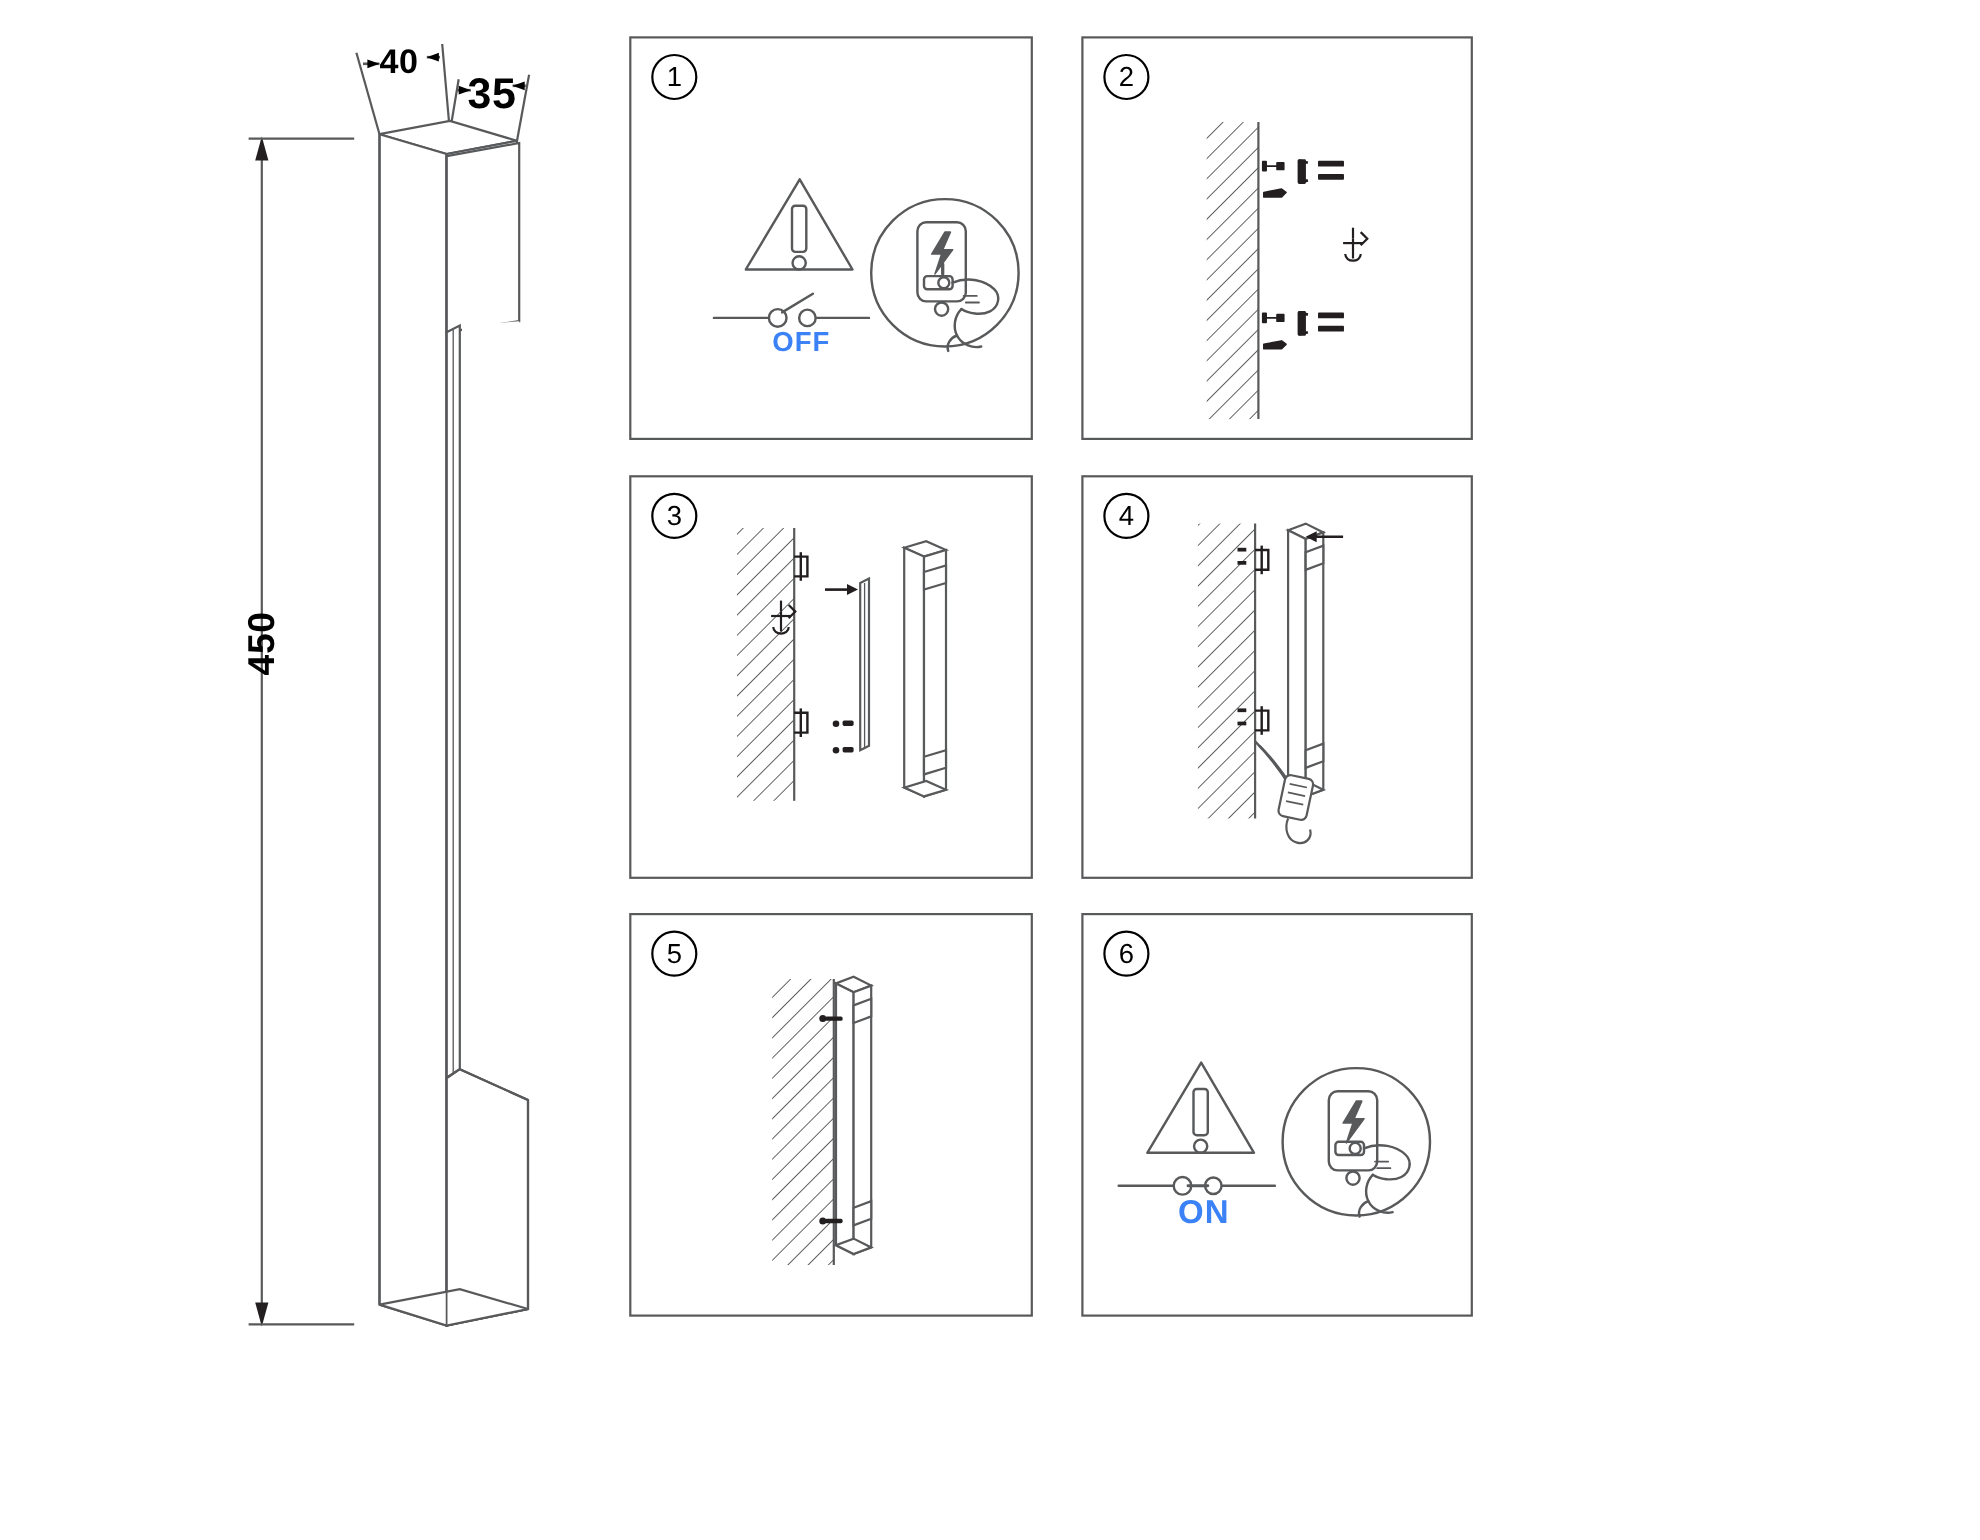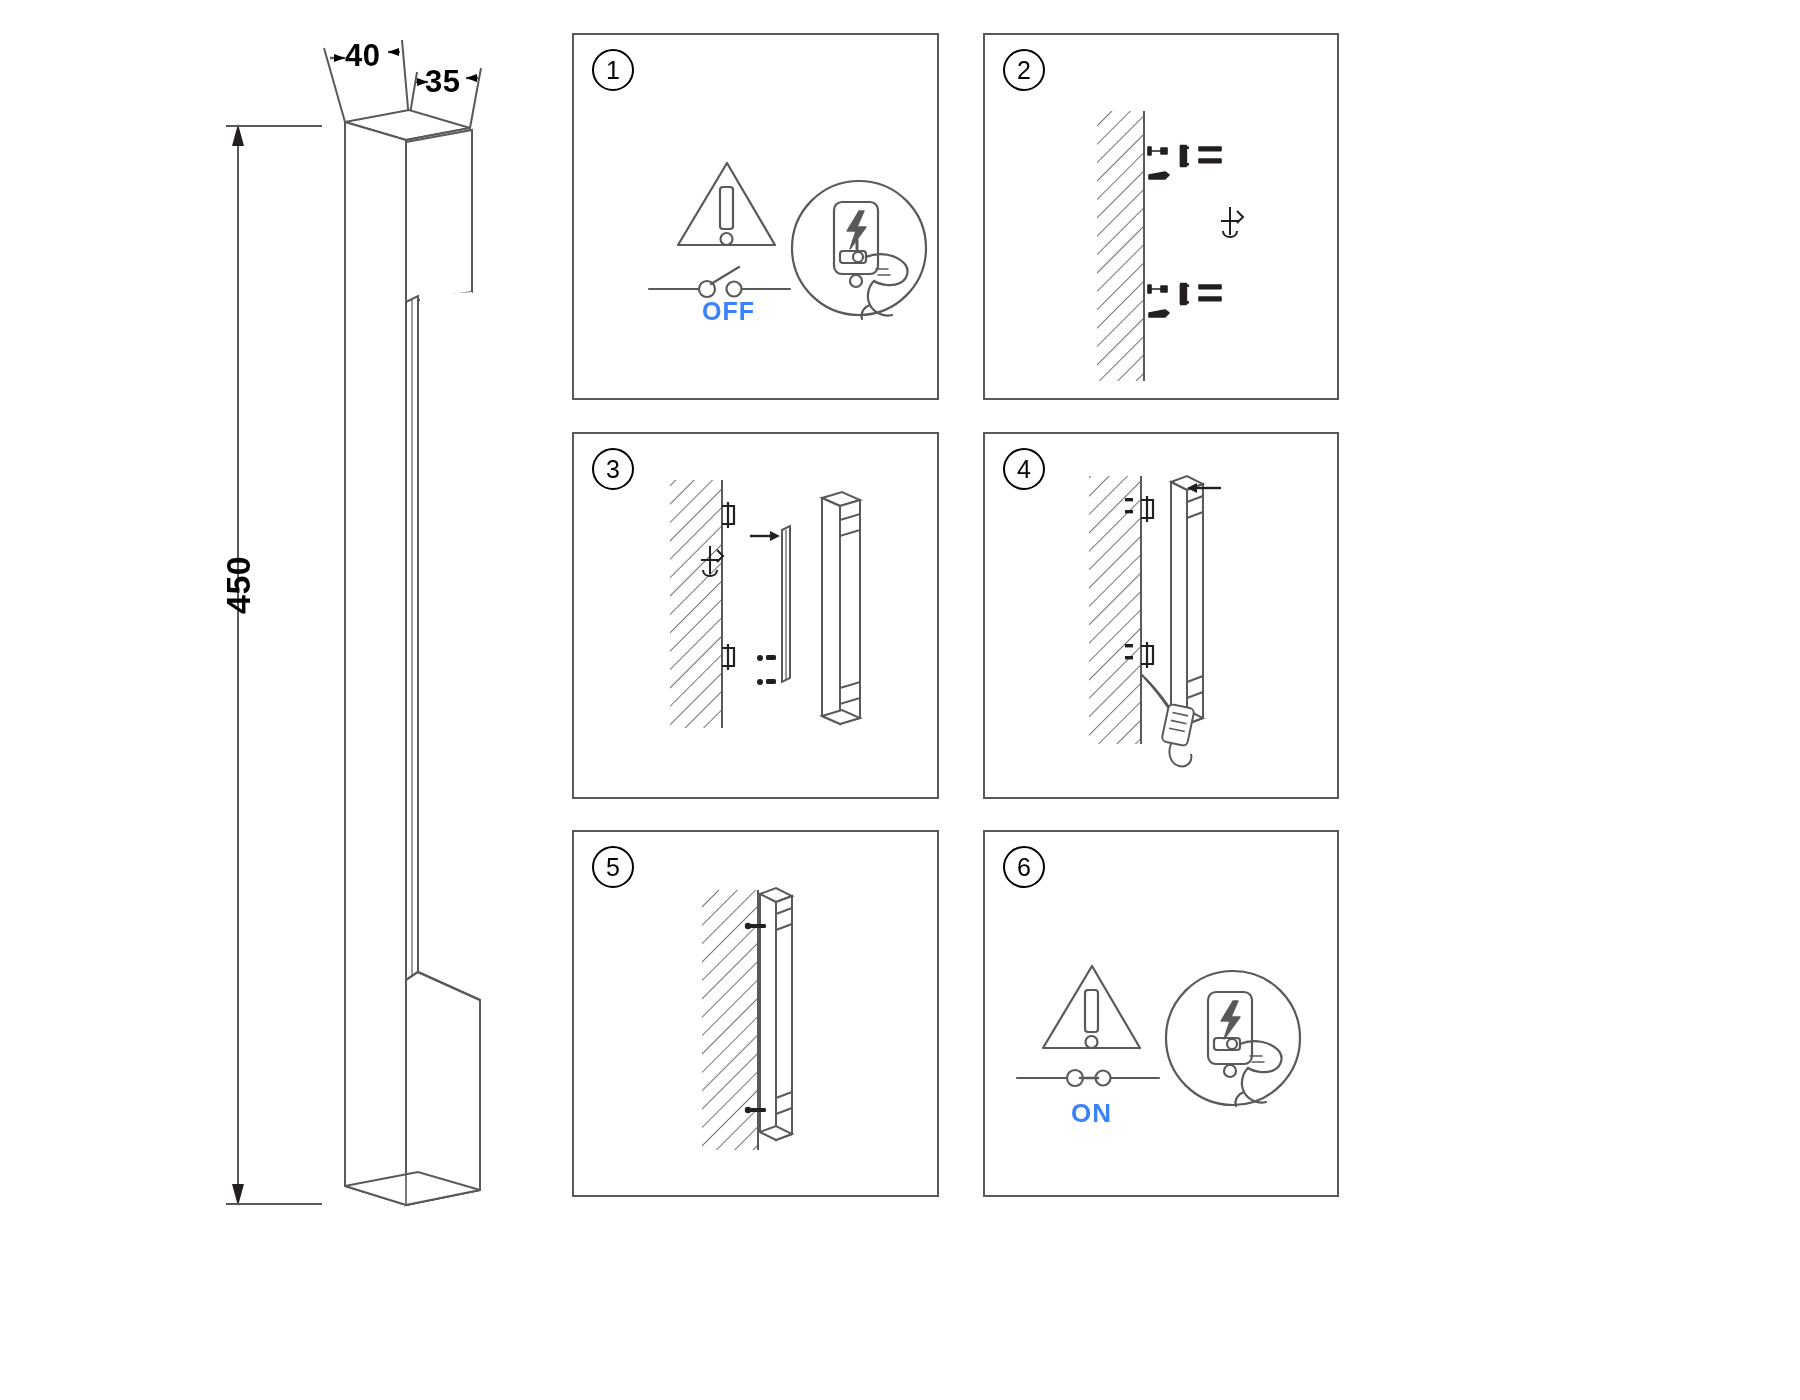--- a/index.html
+++ b/index.html
@@ -5,35 +5,35 @@
   html,body{margin:0;padding:0;background:#ffffff;}
   body{width:1800px;height:1400px;position:relative;overflow:hidden;
        font-family:"Liberation Sans",sans-serif;color:#231f20;}
   .sheet{position:absolute;inset:0;}
 
   
   #product-drawing{position:absolute;left:0;top:0;width:560px;height:1396px;}
 
   .dim-text{position:absolute;font-weight:bold;color:#000;letter-spacing:.5px;}
   #dim-width-label{left:345px;top:38px;font-size:31px;}
-  #dim-depth-label{left:425px;top:64px;font-size:31px;text-align:center;}
+  #dim-depth-label{left:425px;top:64px;font-size:39px;text-align:center;}
   #dim-height-label{left:219px;top:614px;font-size:34px;
                     transform:rotate(-90deg);transform-origin:left top;}
 
   
   .panel{position:absolute;border:2px solid #58595b;background:#fff;box-sizing:border-box;}
   .panel-num{position:absolute;left:18px;top:14px;width:38px;height:38px;
              border:2.4px solid #000;border-radius:50%;
              display:flex;align-items:center;justify-content:center;
              font-size:25px;font-weight:400;color:#000;line-height:1;}
   .panel-body{position:absolute;inset:0;}
 
   .pw{position:absolute;font-weight:bold;color:#3b82f6;}
   #off-label{font-size:25px;letter-spacing:1px;}
-  #on-label{font-size:26px;letter-spacing:1px;margin-top:12px;}
+  #on-label{font-size:30px;letter-spacing:1px;}
 
   svg{display:block;overflow:visible;}
 </style>
 </head>
 <body>
 
 <div class="sheet">
 
   <div id="product-drawing">
 

